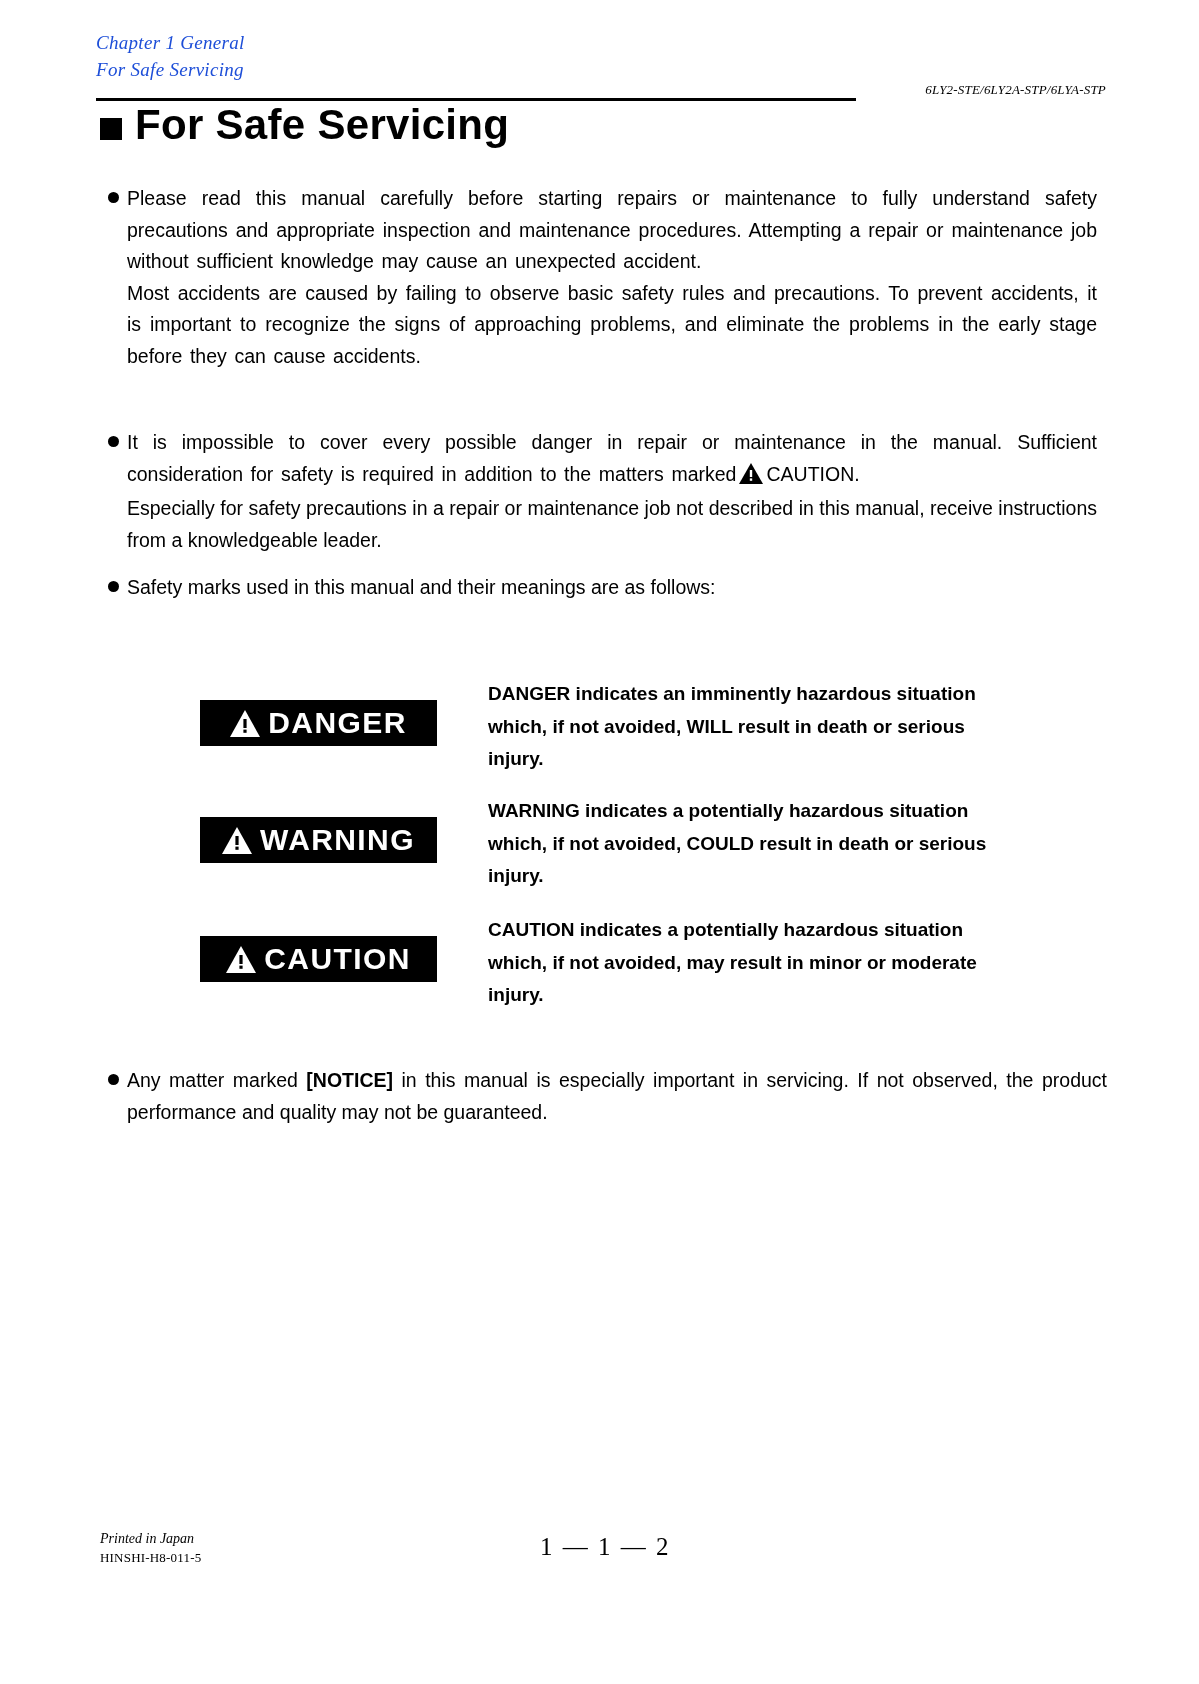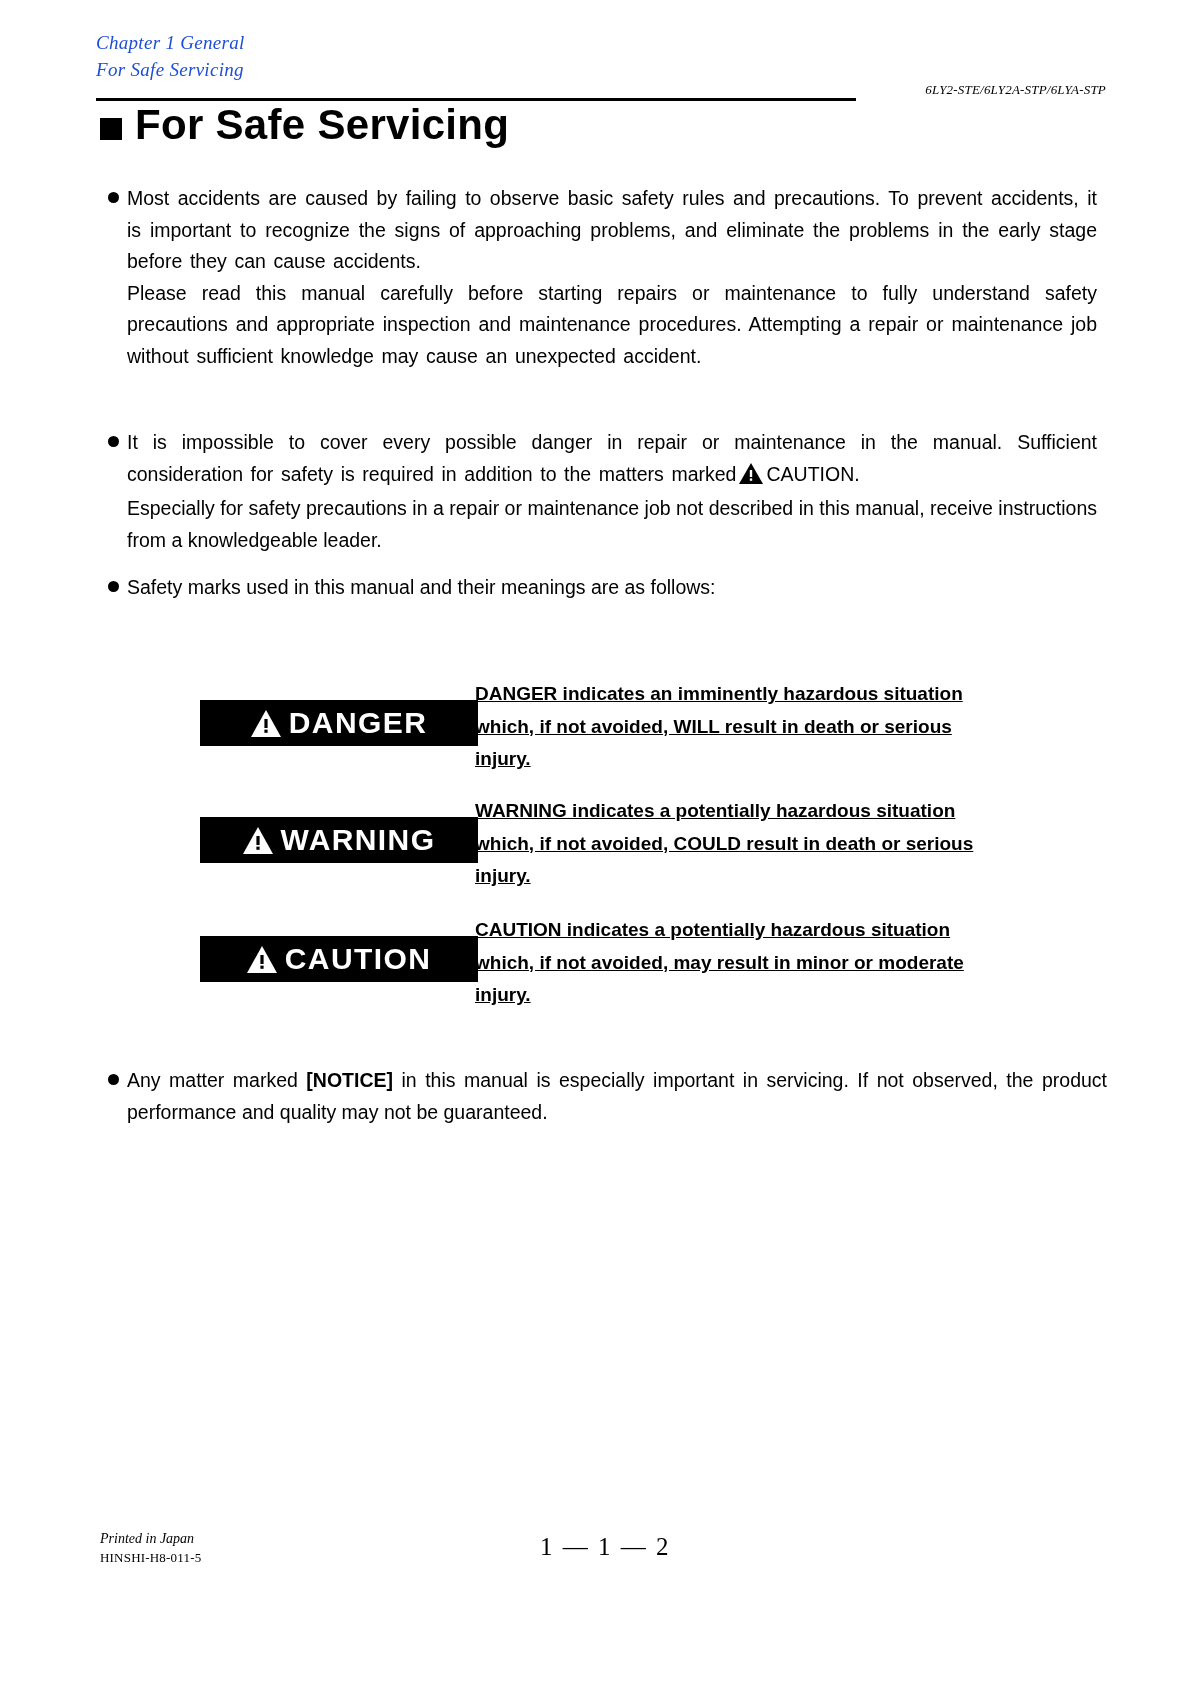--- a/index.html
+++ b/index.html
@@ -141,21 +141,21 @@
     width: 1199px;
   }
   .mark-row {
     position: relative;
     height: 121px;
   }
   .mark-label {
     position: absolute;
     left: 200px;
     top: 0;
-    width: 278px;
+    width: 237px;
     height: 46px;
     background: #000;
     display: flex;
     align-items: center;
     justify-content: center;
   }
   .mark-label .label-text {
     color: #ffffff;
     font-size: 30px;
     font-weight: bold;
@@ -165,27 +165,26 @@
   .warn-tri {
     position: relative;
     width: 30px;
     height: 27px;
     flex: 0 0 auto;
   }
   .warn-tri svg { display: block; }
 
   .mark-desc {
     position: absolute;
-    left: 475px;
+    left: 488px;
     top: -8px;
     width: 520px;
     font-size: 19px;
     font-weight: bold;
     line-height: 1.72;
-    text-decoration: underline;
   }
 
   .row-danger .mark-label { top: 28px; }
   .row-danger .mark-desc  { top: 6px; }
   .row-warning .mark-label { top: 24px; }
   .row-warning .mark-desc  { top: 2px; }
   .row-caution .mark-label { top: 22px; }
   .row-caution .mark-desc  { top: 0px; }
 
   
@@ -232,22 +231,22 @@
   </div>
 
   <div class="title-row">
     <div class="title-square"></div>
     <div class="title-text">For Safe Servicing</div>
   </div>
 
   <div class="bullet-block" id="para1">
     <div class="bullet-dot"></div>
     <div class="bullet-body">
+      <div class="p-justify p-loose">Please read this manual carefully before starting repairs or maintenance to fully understand safety precautions and appropriate inspection and maintenance procedures. Attempting a repair or maintenance job without sufficient knowledge may cause an unexpected accident.</div>
       <div class="p-justify p-loose">Most accidents are caused by failing to observe basic safety rules and precautions. To prevent accidents, it is important to recognize the signs of approaching problems, and eliminate the problems in the early stage before they can cause accidents.</div>
-      <div class="p-justify p-loose">Please read this manual carefully before starting repairs or maintenance to fully understand safety precautions and appropriate inspection and maintenance procedures. Attempting a repair or maintenance job without sufficient knowledge may cause an unexpected accident.</div>
     </div>
   </div>
 
   <div class="bullet-block" id="para3">
     <div class="bullet-dot"></div>
     <div class="bullet-body">Safety marks used in this manual and their meanings are as follows:</div>
   </div>
 
   <div class="bullet-block" id="para2">
     <div class="bullet-dot"></div>

